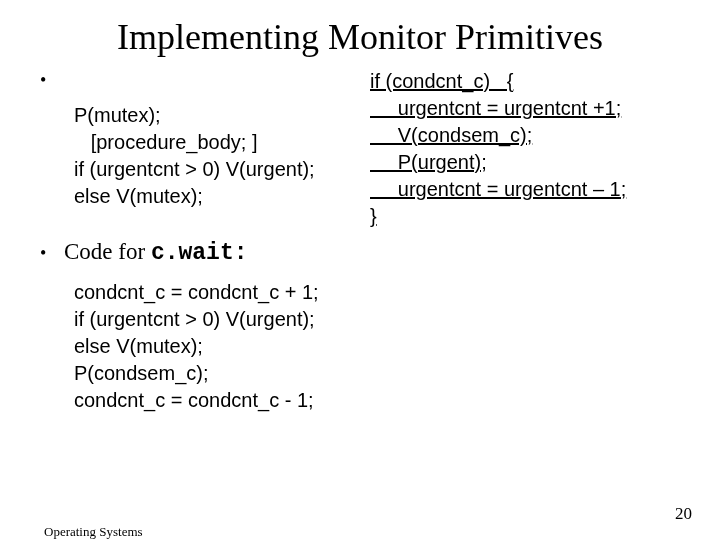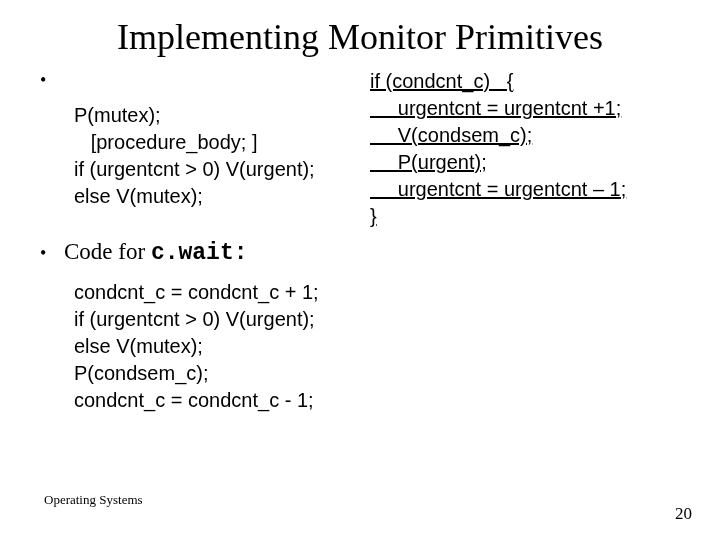--- a/index.html
+++ b/index.html
@@ -61,21 +61,21 @@
     margin-bottom: 14px;
   }
   .col-right .code-block {
     margin-left: 0;
     text-decoration: underline;
   }
   .mono { font-family: "Courier New", Courier, monospace; }
   .footer-left {
     position: absolute;
     left: 44px;
-    bottom: 32px;
+    bottom: 0;
     font-size: 13px;
   }
   .footer-right {
     position: absolute;
     right: 28px;
     bottom: 16px;
     font-size: 17px;
   }
 </style>
 </head>

